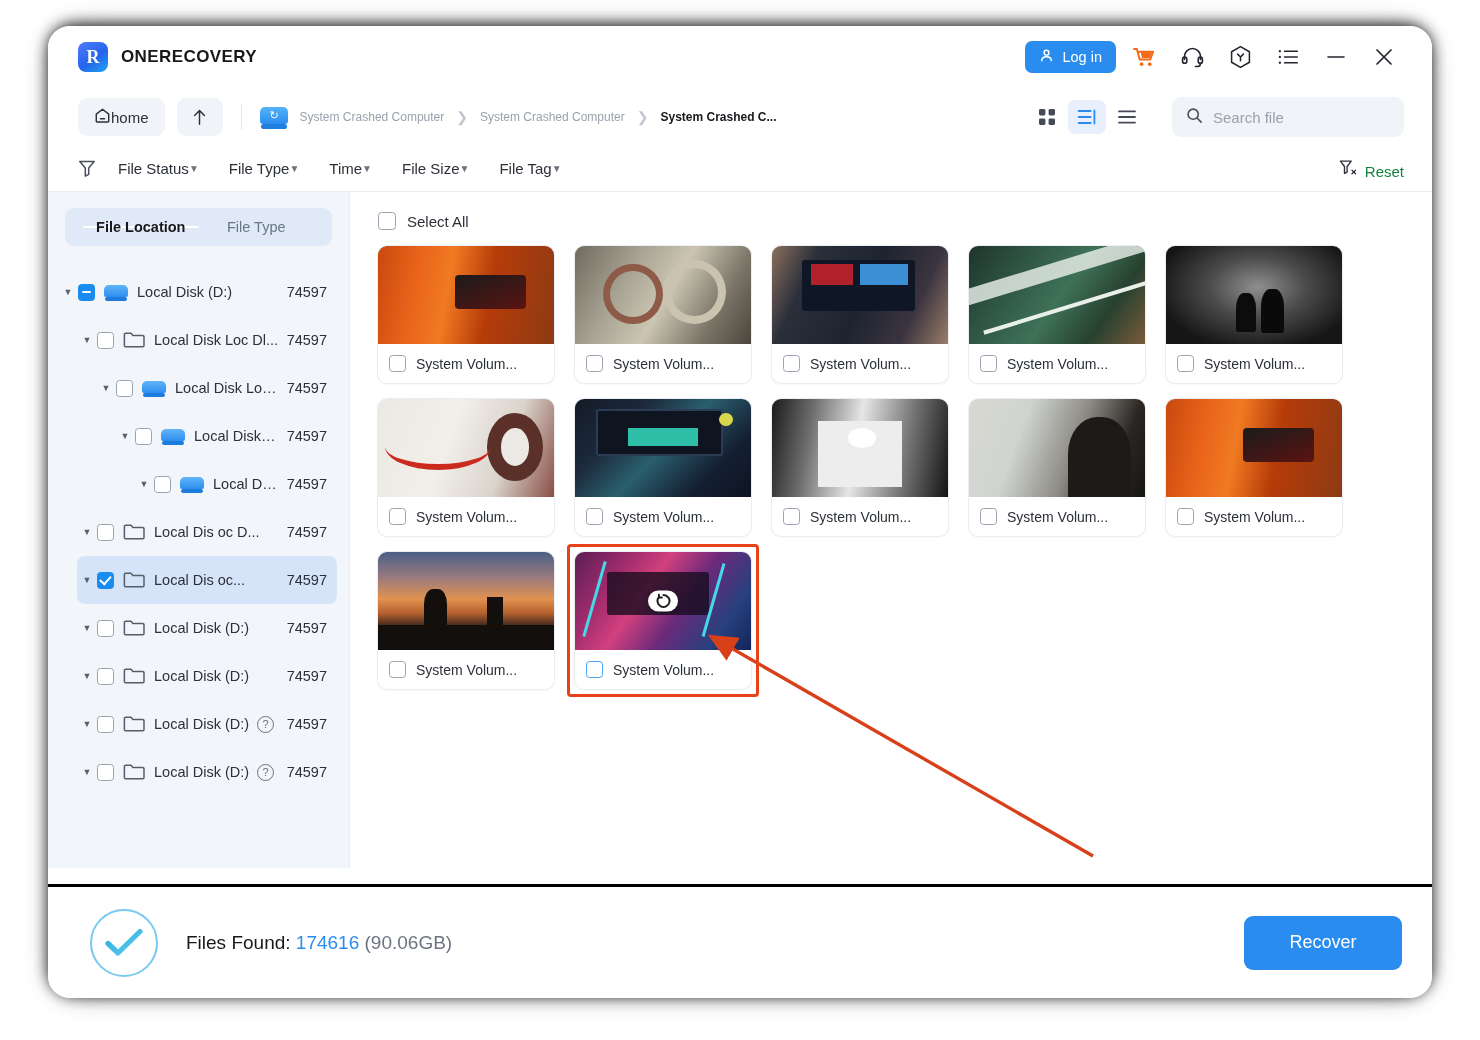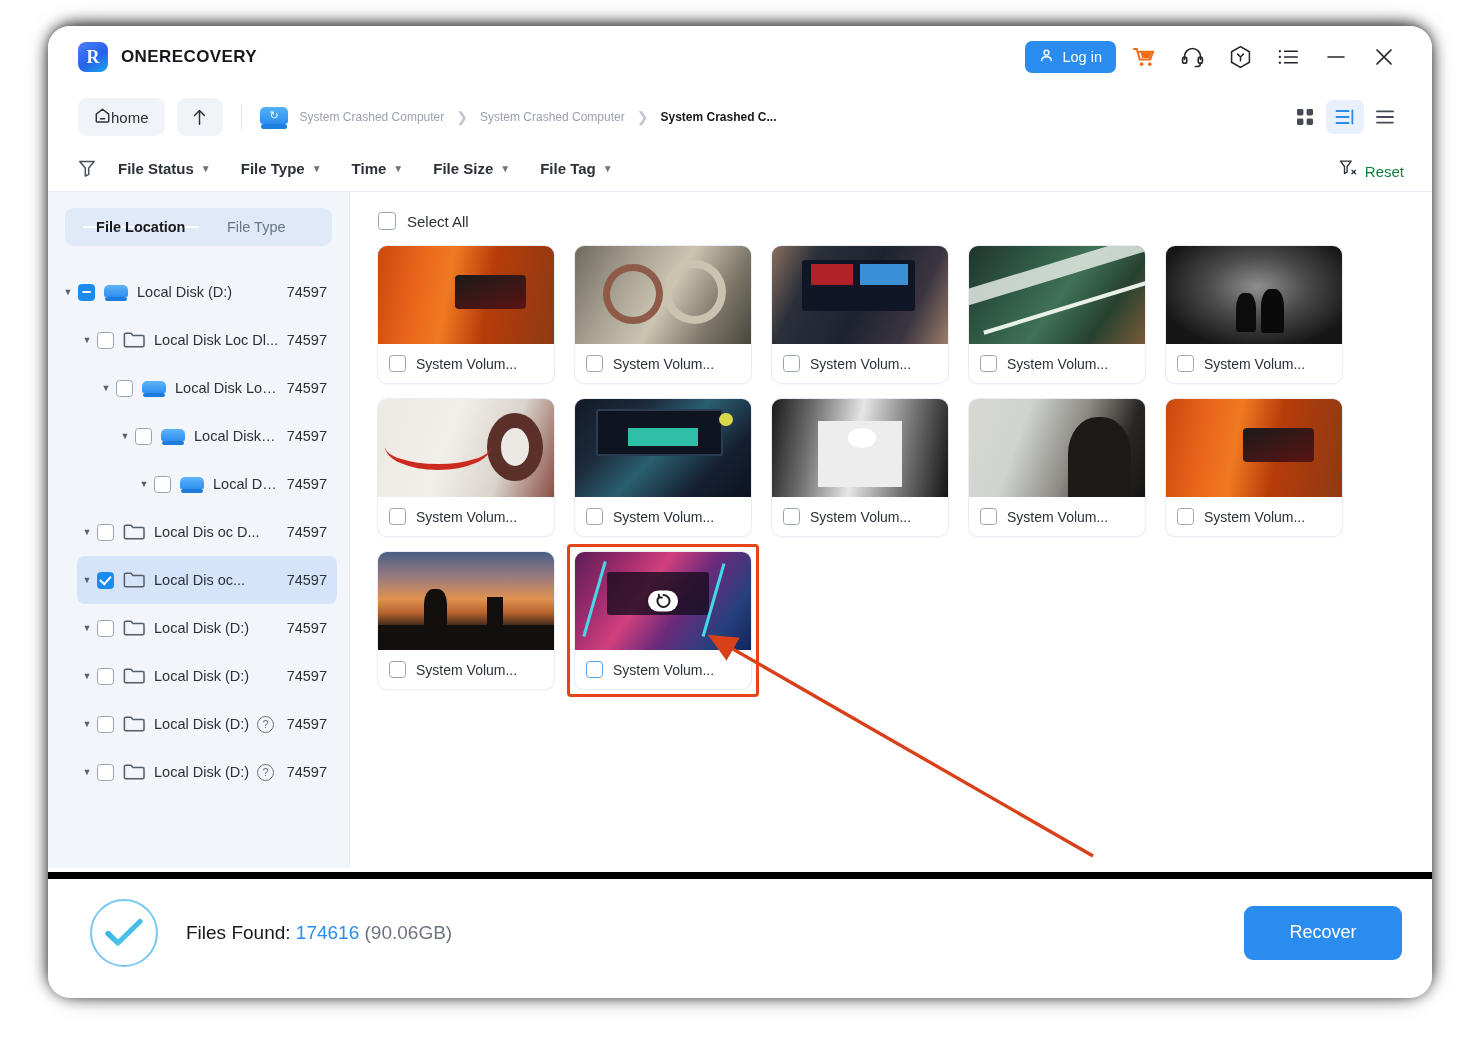--- a/index.html
+++ b/index.html
@@ -118,22 +118,22 @@
   .searchbox input::placeholder { color: #9aa1ad; }
 
   
   .filterbar {
     height: 46px; display: flex; align-items: center;
     padding: 0 28px 0 30px; gap: 0px;
     border-bottom: 1px solid #e9edf3;
   }
   .filter-funnel { margin-right: 22px; color: #4a5059; display: flex; }
   .fitem {
-    display: flex; align-items: center; gap: 7px;
-    font-size: 15px; color: #2c3038; margin-right: 30px; cursor: pointer; font-weight: bold;
+    display: flex; align-items: center; 
+    font-size: 15px; color: #2c3038; margin-right: 30px; cursor: pointer;
   }
   .caret { font-size: 10px; color: #6d7480; }
   .reset {
     margin-left: auto; display: flex; align-items: flex-end; gap: 8px;
     font-size: 15px; color: #15803d; cursor: pointer;
   }
 
   
   .body-area { display: flex; height: 676px; }
 
@@ -224,22 +224,22 @@
   }
 
   
   .highlight-box {
     position: absolute; border: 3.5px solid #e8421a; border-radius: 4px;
     pointer-events: none;
   }
 
   
   .footer {
-    position: absolute; left: 0; bottom: 12px; width: 100%; height: 114px;
-    background: #fff; border-top: 7px solid #000000;
+    position: absolute; left: 0; bottom: 0; width: 100%; height: 114px;
+    background: #fff; border-top: 3px solid #000000;
     display: flex; align-items: center; padding: 0 30px 0 42px;
   }
   .check-circle {
     width: 68px; height: 68px; border-radius: 50%;
     border: 2px solid #79c8f2; display: flex; align-items: center; justify-content: center;
     flex: none;
   }
   .footer-text { margin-left: 28px; font-size: 19px; color: #17181c; }
   .footer-text .num { color: #2b8cf0; }
   .footer-text .size { color: #6d7480; }
@@ -375,20 +375,29 @@
             <path d="M1.6 3h12M1.6 9h12M1.6 15h12M17.4 2.4v13.2"></path>
           </svg>
         </div>
         <div class="vt">
           <svg width="20" height="18" viewBox="0 0 20 18" fill="none" stroke="currentColor" stroke-width="1.8" stroke-linecap="round">
             <path d="M2 3.4h16M2 9h16M2 14.6h16"></path>
           </svg>
         </div>
       </div>
 
+      <div class="searchbox">
+        <span>
+          <svg width="17" height="17" viewBox="0 0 18 18" fill="none" stroke="#4a5059" stroke-width="1.7" stroke-linecap="round">
+            <circle cx="7.6" cy="7.6" r="5.4"></circle>
+              <path d="M11.6 11.6 16 16"></path>
+          </svg>
+        </span>
+        <input placeholder="Search file" style="">
+      </div>
     </div>
 
     <div class="filterbar">
       <span class="filter-funnel">
         <svg width="18" height="19" viewBox="0 0 18 19" fill="none" stroke="#4a5059" stroke-width="1.5" stroke-linejoin="round">
           <path d="M1.8 2.4h14.4l-5.5 6.6v6.4l-3.4 1.8V9z"></path>
         </svg>
       </span>
 
       <div class="fitem">

